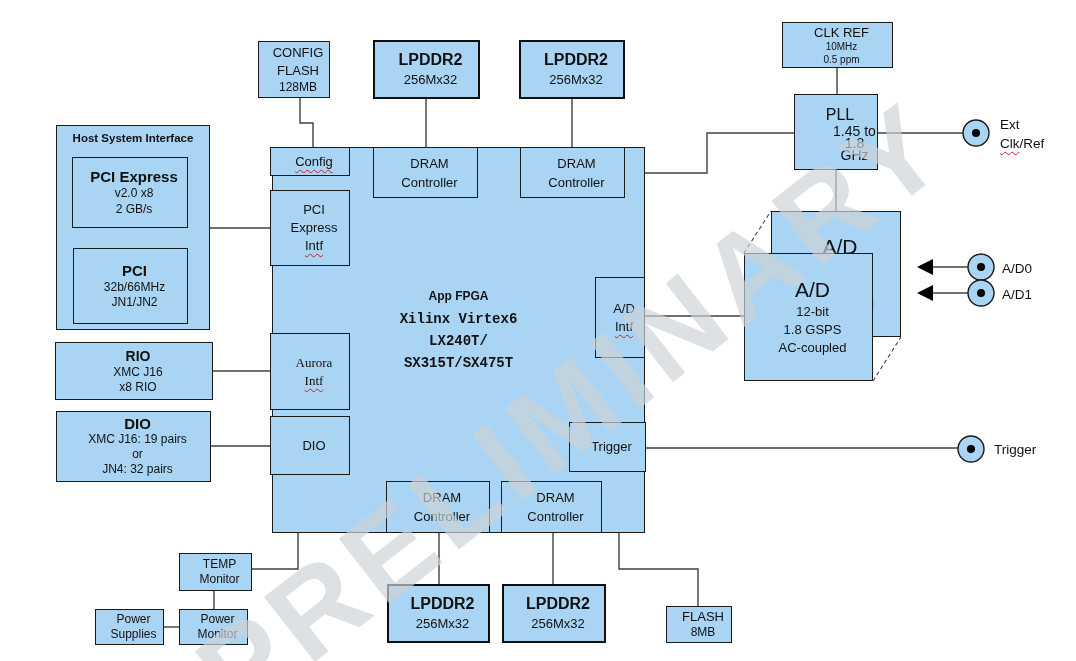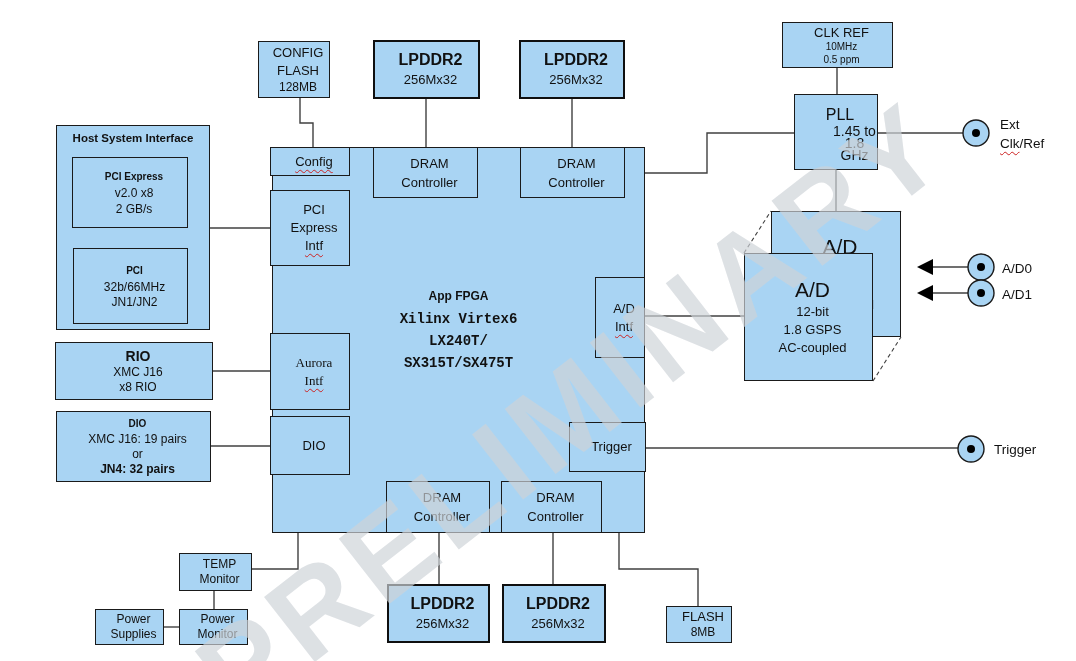--- a/index.html
+++ b/index.html
@@ -12,21 +12,21 @@
   .fpga{z-index:3;}
   .onfpga{z-index:6;}
   .adback{z-index:7;overflow:hidden;}
   .adfront{z-index:8;}
   .t10{font-size:10px;line-height:13px;}
   .t9{font-size:14px;line-height:12px;margin-left:29px;}
   .t12{font-size:12px;line-height:15.5px;}
   .t13{font-size:13px;line-height:18px;}
   .t14{font-size:13px;line-height:19px;}
   .b14{font-size:14px;font-weight:bold;line-height:18px;}
-  .b15{font-size:10px;font-weight:bold;line-height:18px;}
+  .b15{font-size:15px;font-weight:bold;line-height:18px;}
   .b16{font-size:16px;font-weight:bold;line-height:20px;}
   .big{font-size:21px;line-height:26px;}
   .fpgatitle{position:absolute;left:272px;top:284px;width:373px;text-align:center;z-index:4;}
   .ft1{font-size:12px;font-weight:bold;line-height:24px;}
   .ft2{font-size:14px;font-weight:bold;line-height:22px;font-family:Liberation Mono, monospace;}
   .hostlbl{position:absolute;top:5px;left:0;width:100%;font-size:11.5px;font-weight:bold;}
   .sq{text-decoration:underline;text-decoration-style:wavy;text-decoration-color:#cc2222;
       text-decoration-thickness:1px;text-underline-offset:3px;}
   .iolabel{position:absolute;z-index:9;font-size:13.5px;line-height:19px;}
   svg.wires{position:absolute;left:0;top:0;z-index:2;}
@@ -125,21 +125,21 @@
 <div class="blk" style="left:55px;top:342px;width:158px;height:58px;">
   <div class="b14">RIO</div>
   <div class="t12">XMC J16</div>
   <div class="t12">x8 RIO</div>
 </div>
 
 <div class="blk" style="left:56px;top:411px;width:155px;height:71px;">
   <div class="b15" style="line-height:16px;">DIO</div>
   <div class="t12" style="line-height:15px;">XMC J16: 19 pairs</div>
   <div class="t12" style="line-height:15px;">or</div>
-  <div class="t12" style="line-height:15px;font-weight:bold;">JN4: 32 pairs</div>
+  <div class="t12" style="line-height:15px;">JN4: 32 pairs</div>
 </div>
 
 <div class="blk fpga" style="left:272px;top:147px;width:373px;height:386px;"></div>
 <div class="fpgatitle">
   <div class="ft1">App FPGA</div>
   <div class="ft2">Xilinx Virtex6</div>
   <div class="ft2">LX240T/</div>
   <div class="ft2">SX315T/SX475T</div>
 </div>
 

